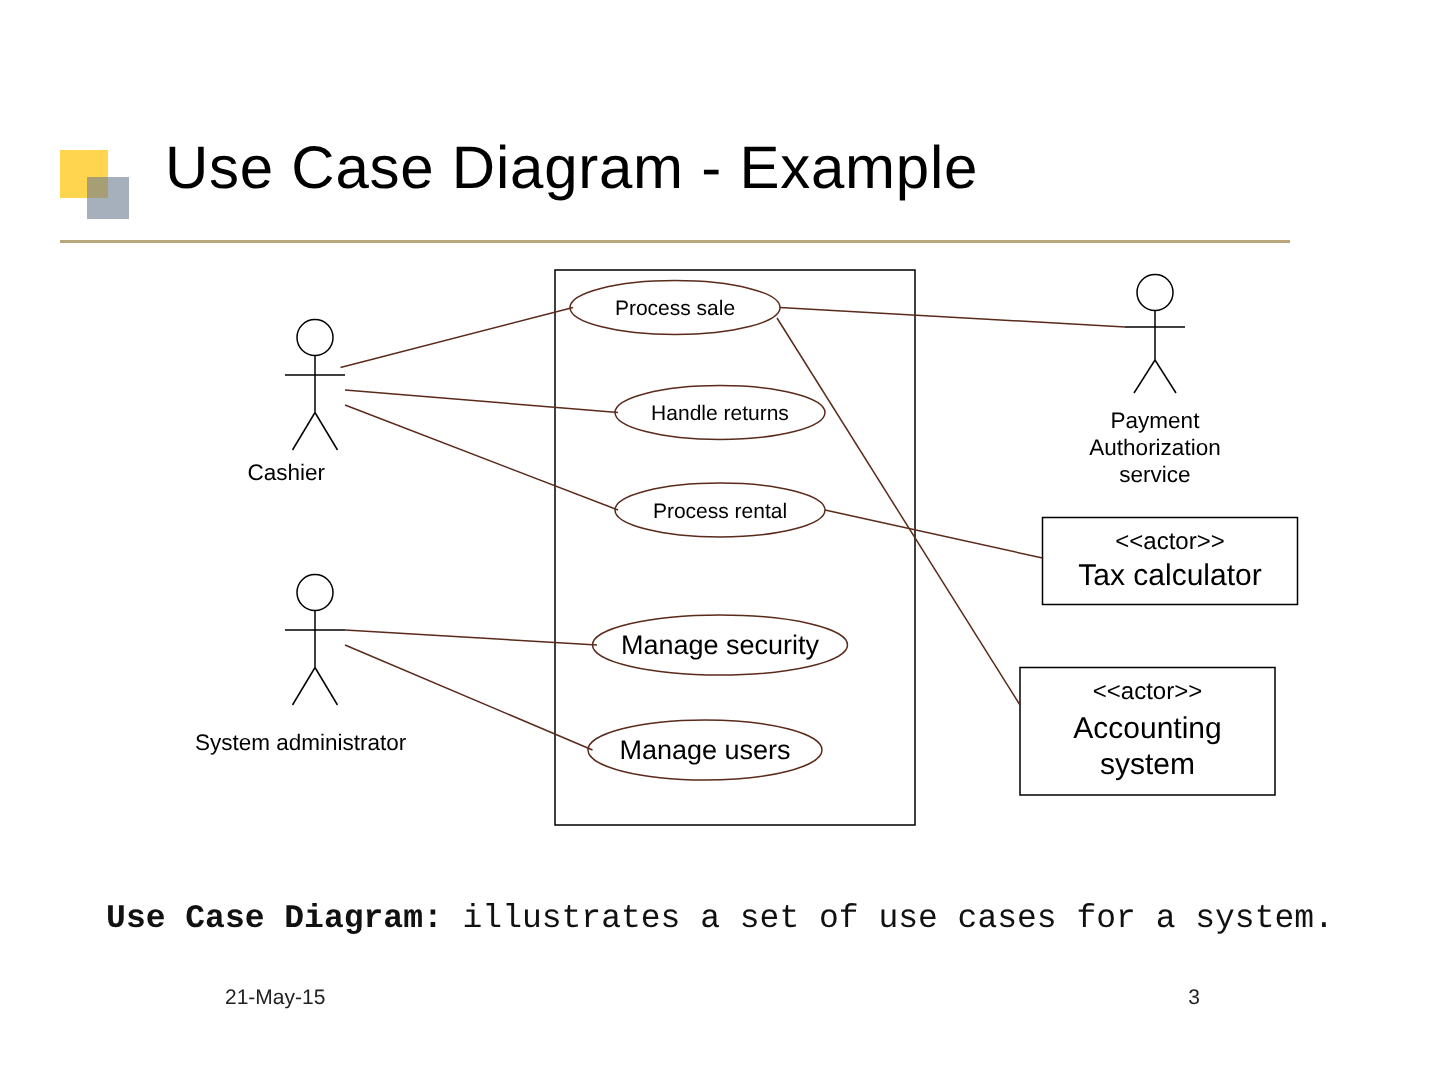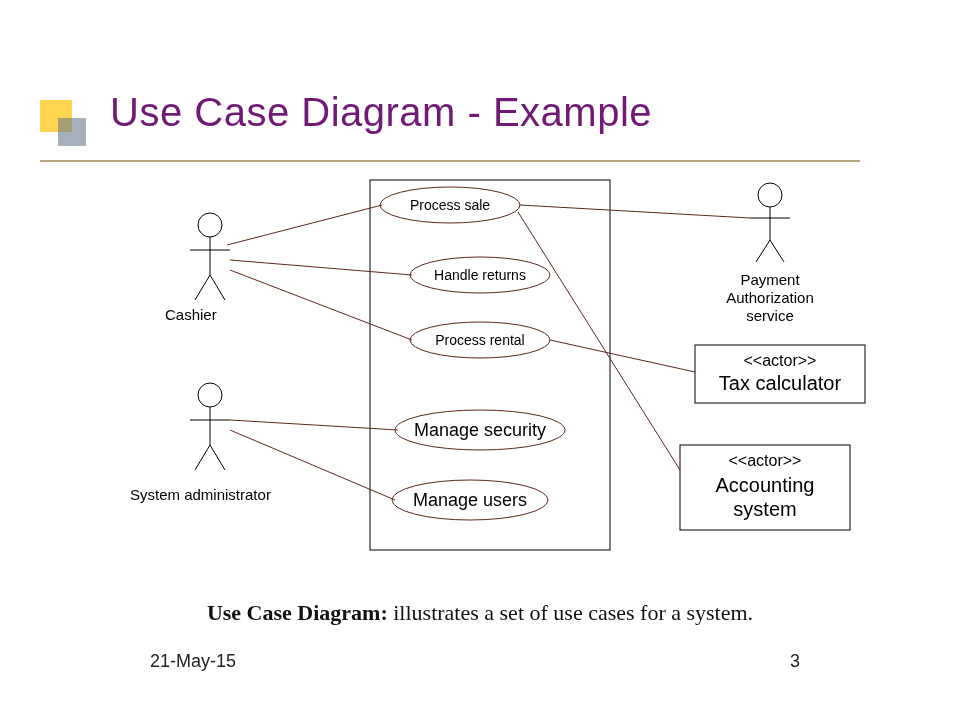--- a/index.html
+++ b/index.html
@@ -1,27 +1,27 @@
 <!DOCTYPE html>
 <html><head>
 <meta charset="utf-8">
 <style>
 html,body{margin:0;padding:0;width:960px;height:720px;background:#fff;font-family:Arial,Helvetica,sans-serif;overflow:hidden}
 .slide{position:relative;width:960px;height:720px}
 .deco{position:absolute;left:40px;top:100px;width:52px;height:52px}
 .deco .sq1{position:absolute;left:0;top:0;width:32px;height:32px;background:#ffd54f}
 .deco .sq2{position:absolute;left:18px;top:18px;width:28px;height:28px;background:#6b7a8f;opacity:.6}
-.title{position:absolute;left:110px;top:90px;font-size:40px;color:#701a75;letter-spacing:.5px}
+.title{position:absolute;left:110px;top:90px;font-size:40px;color:#000000;letter-spacing:.5px}
 .rule{position:absolute;left:40px;top:160px;width:820px;height:2px;background:#b8a77c}
 .diagram{position:absolute;left:0;top:0;width:960px;height:720px}
-.footer{position:absolute;left:0;bottom:48px;width:960px;height:30px;font-size:18px;color:#222}
+.footer{position:absolute;left:0;bottom:48px;width:960px;height:30px;font-size:14px;color:#222}
 .footer .date{position:absolute;left:150px;bottom:0}
 .footer .course{position:absolute;left:380px;bottom:0}
 .footer .page{position:absolute;right:160px;bottom:0}
-.caption{position:absolute;left:0;top:600px;width:960px;text-align:center;font-family:Liberation Serif, serif;font-size:22px;color:#111}
+.caption{position:absolute;left:0;top:600px;width:960px;text-align:center;font-family:Liberation Mono, monospace;font-size:22px;color:#111}
 .caption b{font-weight:700}
 svg{position:absolute;left:0;top:0}
 .uc text,.actor text,.abox text{font-family:Arial,Helvetica,sans-serif}
 .uc-serif{font-family:"Times New Roman",serif}
 </style>
 </head>
 <body>
 
 <div class="slide">
   <div class="deco">

